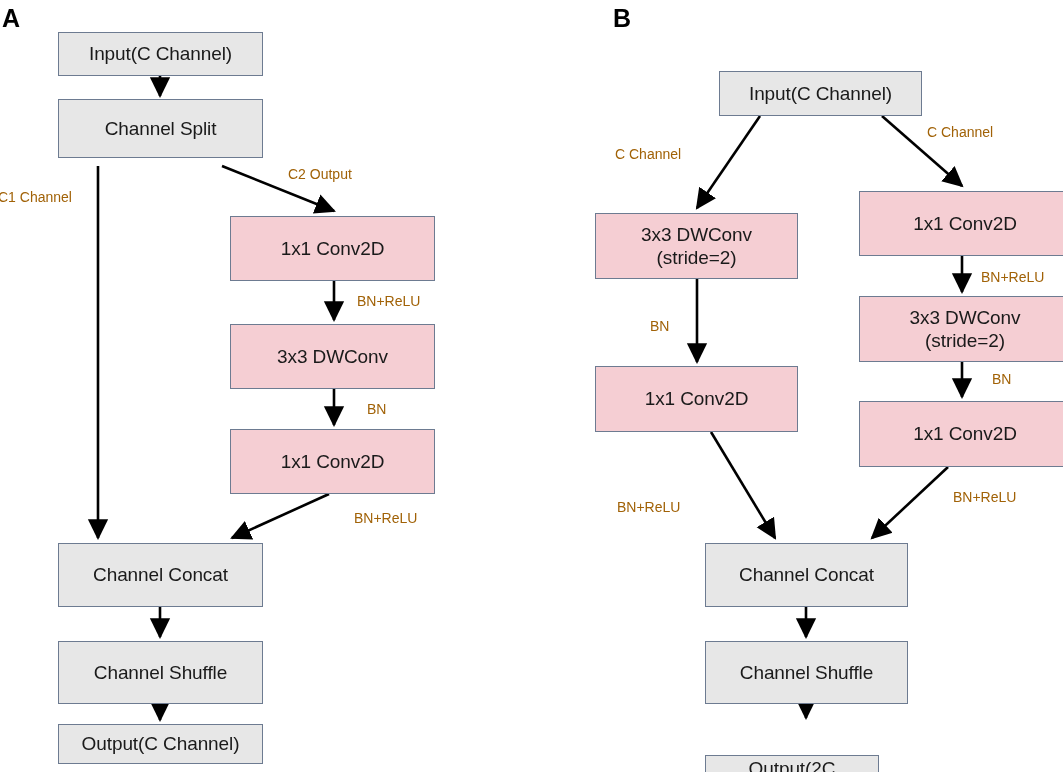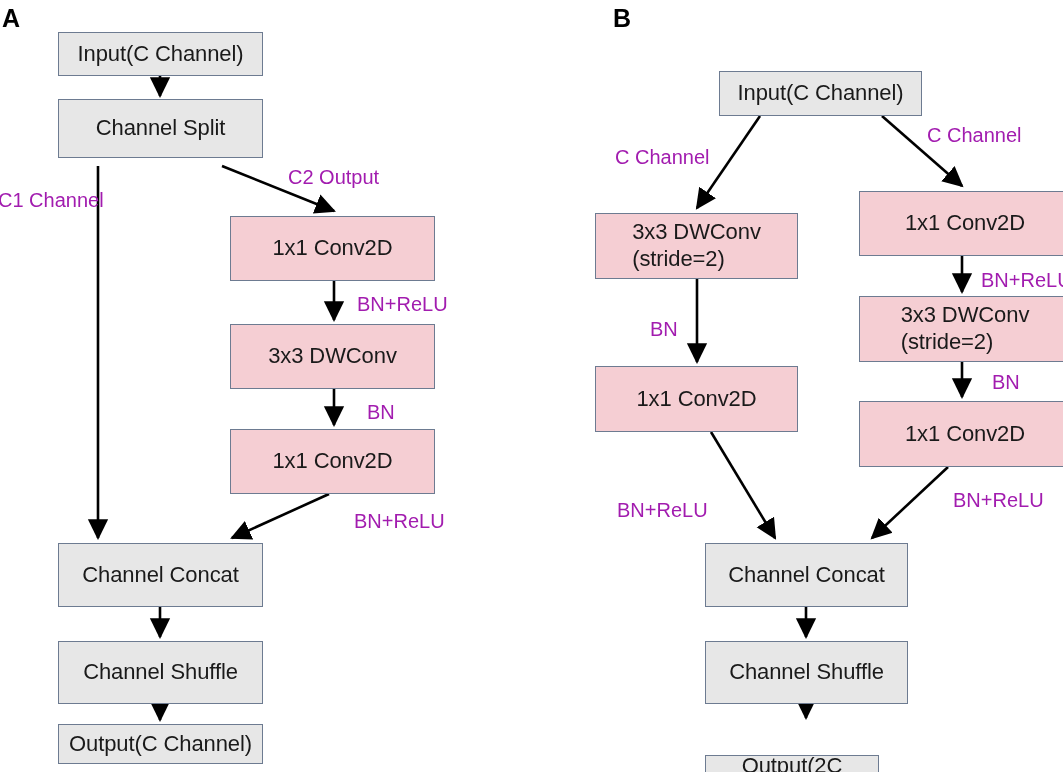--- a/index.html
+++ b/index.html
@@ -23,35 +23,35 @@
     color: #000000;
     line-height: 1;
   }
   .node {
     position: absolute;
     box-sizing: border-box;
     border: 1.4px solid #6d7b91;
     display: flex;
     align-items: center;
     justify-content: center;
-    text-align: left;
+    text-align: center;
     font-family: "Liberation Sans", sans-serif;
-    font-size: 22px;
+    font-size: 19px;
     color: #1a1a1a;
     line-height: 1.22;
     letter-spacing: -0.1px;
     white-space: pre-line;
   }
   .node.gray  { background: #e7e7e7; }
   .node.pink  { background: #f5ced3; }
   .edge-label {
     position: absolute;
     font-family: "Liberation Sans", sans-serif;
-    font-size: 20px;
-    color: #a21caf;
+    font-size: 14px;
+    color: #a16207;
     line-height: 1;
     white-space: nowrap;
   }
   svg.arrows {
     position: absolute;
     left: 0; top: 0;
     width: 1063px;
     height: 772px;
     pointer-events: none;
   }

